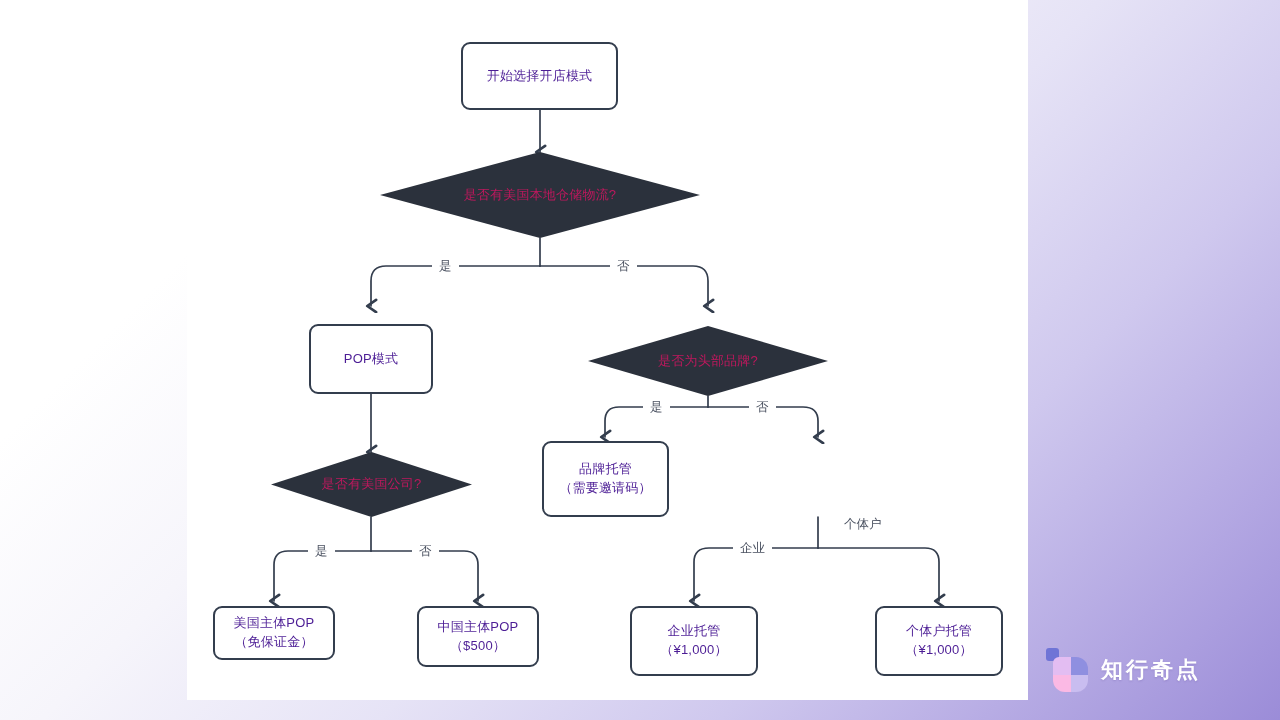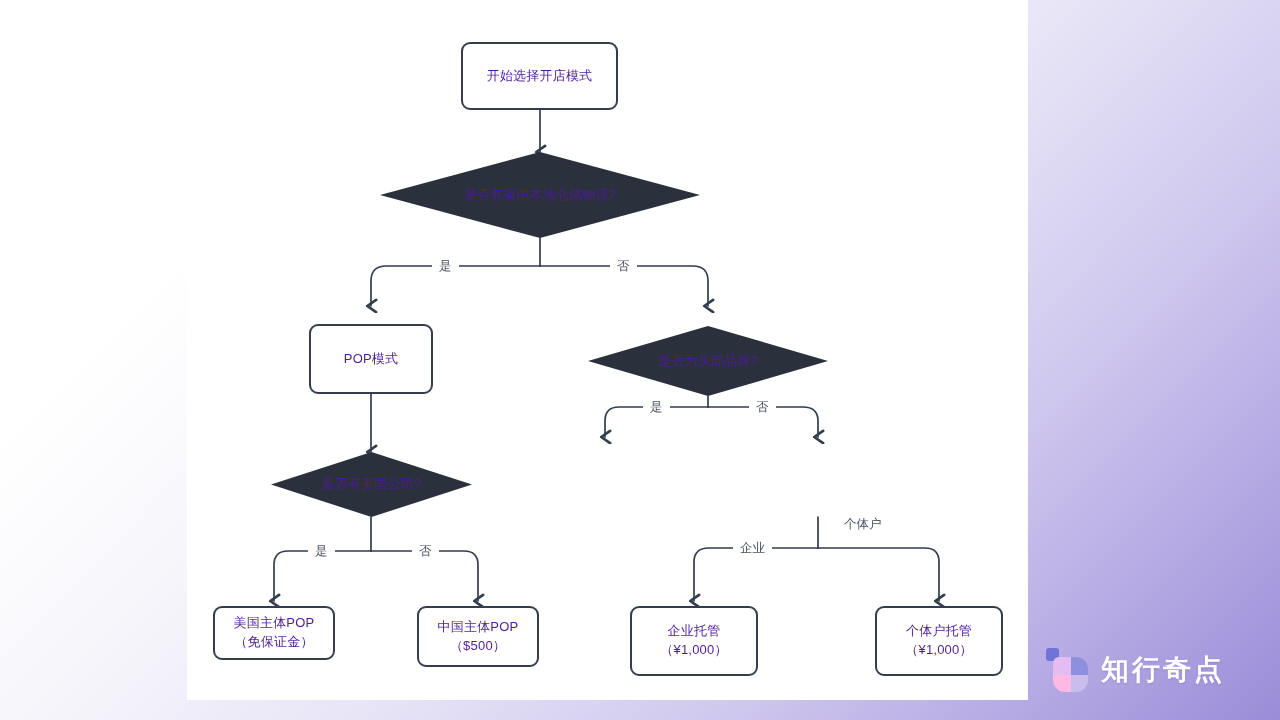--- a/index.html
+++ b/index.html
@@ -67,21 +67,21 @@
   .node.diamond .dia-shape {
     position: absolute;
     inset: 0;
     background: #2b313c;
     clip-path: polygon(50% 0%, 100% 50%, 50% 100%, 0% 50%);
     z-index: 0;
   }
   .node.diamond .dia-text {
     position: relative;
     z-index: 1;
-    color: #4c1d95;
+    color: #be185d;
     font-size: 13px;
     letter-spacing: .2px;
   }
 
   
   .edge-label {
     position: absolute;
     color: #4a5160;
     font-size: 12.5px;
     background: #ffffff;
@@ -131,21 +131,21 @@
   }
   #logo-mark .sq { width: 100%; height: 100%; }
   #logo-mark .tab {
     position: absolute;
     left: 0px; top: 0px;
     width: 13px; height: 13px;
     border-radius: 3px;
   }
   #logo-text {
     color: #ffffff;
-    font-size: 28px;
+    font-size: 22px;
     font-weight: bold;
     letter-spacing: 3px;
     font-family: "DejaVu Sans", "Liberation Sans", sans-serif;
     text-shadow: 0 1px 2px rgba(80,60,140,.22);
   }
 </style>
 </head>
 <body>
 
 <div id="stage">
@@ -206,20 +206,24 @@
     <div class="node diamond" style="left:401px; top:326px; width:240px; height:70px;align-items:center;">
       <span class="dia-shape"></span>
       <span class="dia-text">是否为头部品牌?</span>
     </div>
 
     <div class="node diamond" style="left:84px; top:452px; width:201px; height:65px;">
       <span class="dia-shape"></span>
       <span class="dia-text">是否有美国公司?</span>
     </div>
 
+    <div class="node box" style="left:355px; top:441px; width:127px; height:76px;">
+      <span>品牌托管
+（需要邀请码）</span>
+    </div>
 
 
     <div class="node box" style="left:26px; top:606px; width:122px; height:54px;">
       <span>美国主体POP
 （免保证金）</span>
     </div>
 
     <div class="node box" style="left:230px; top:606px; width:122px; height:61px;">
       <span>中国主体POP
 （$500）</span>

